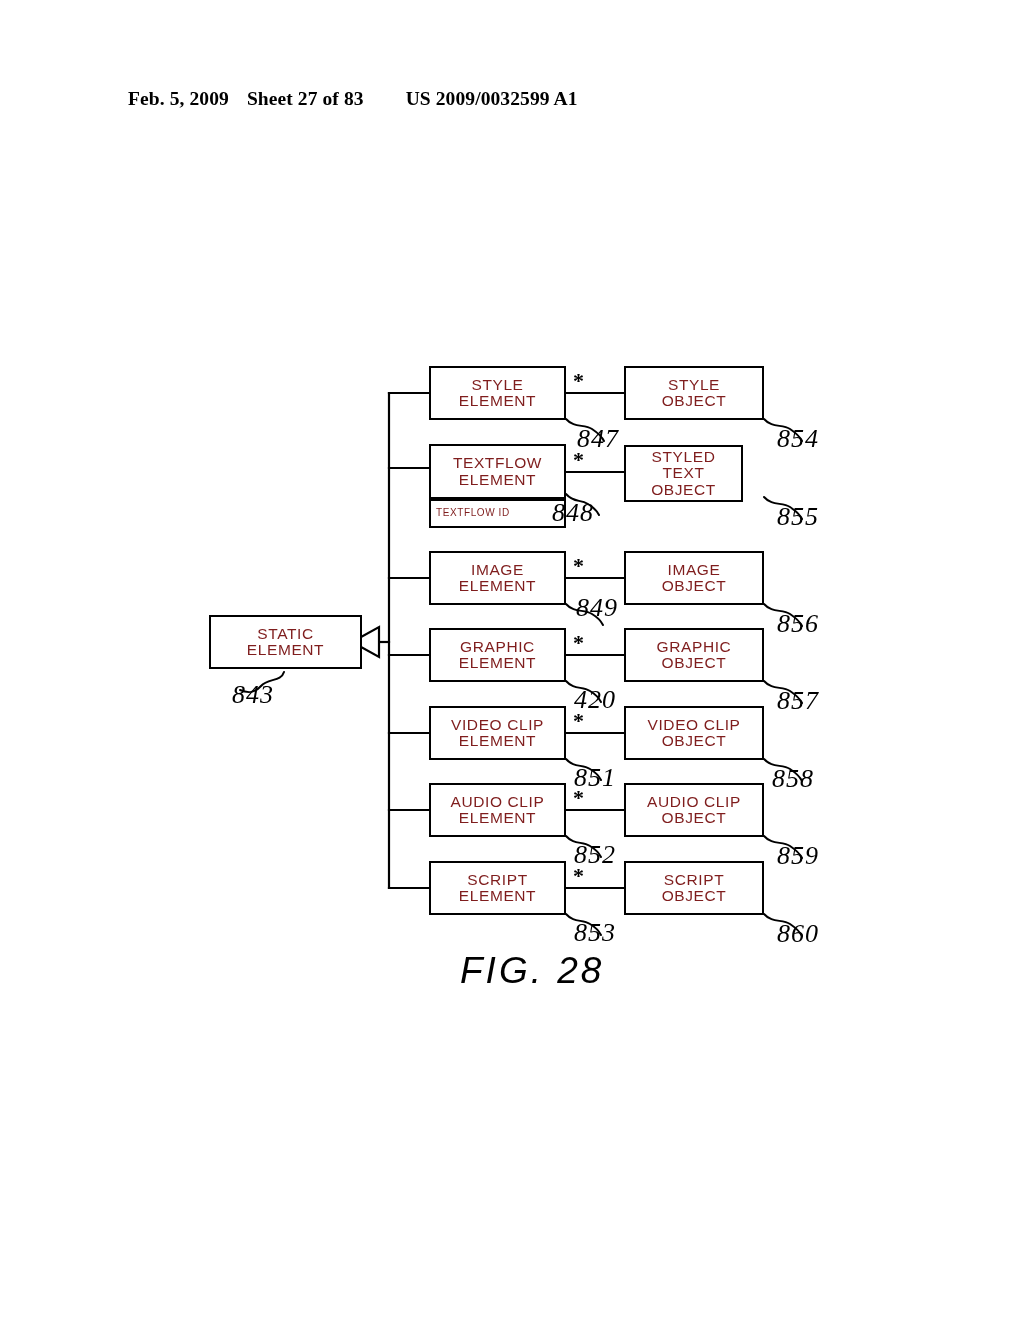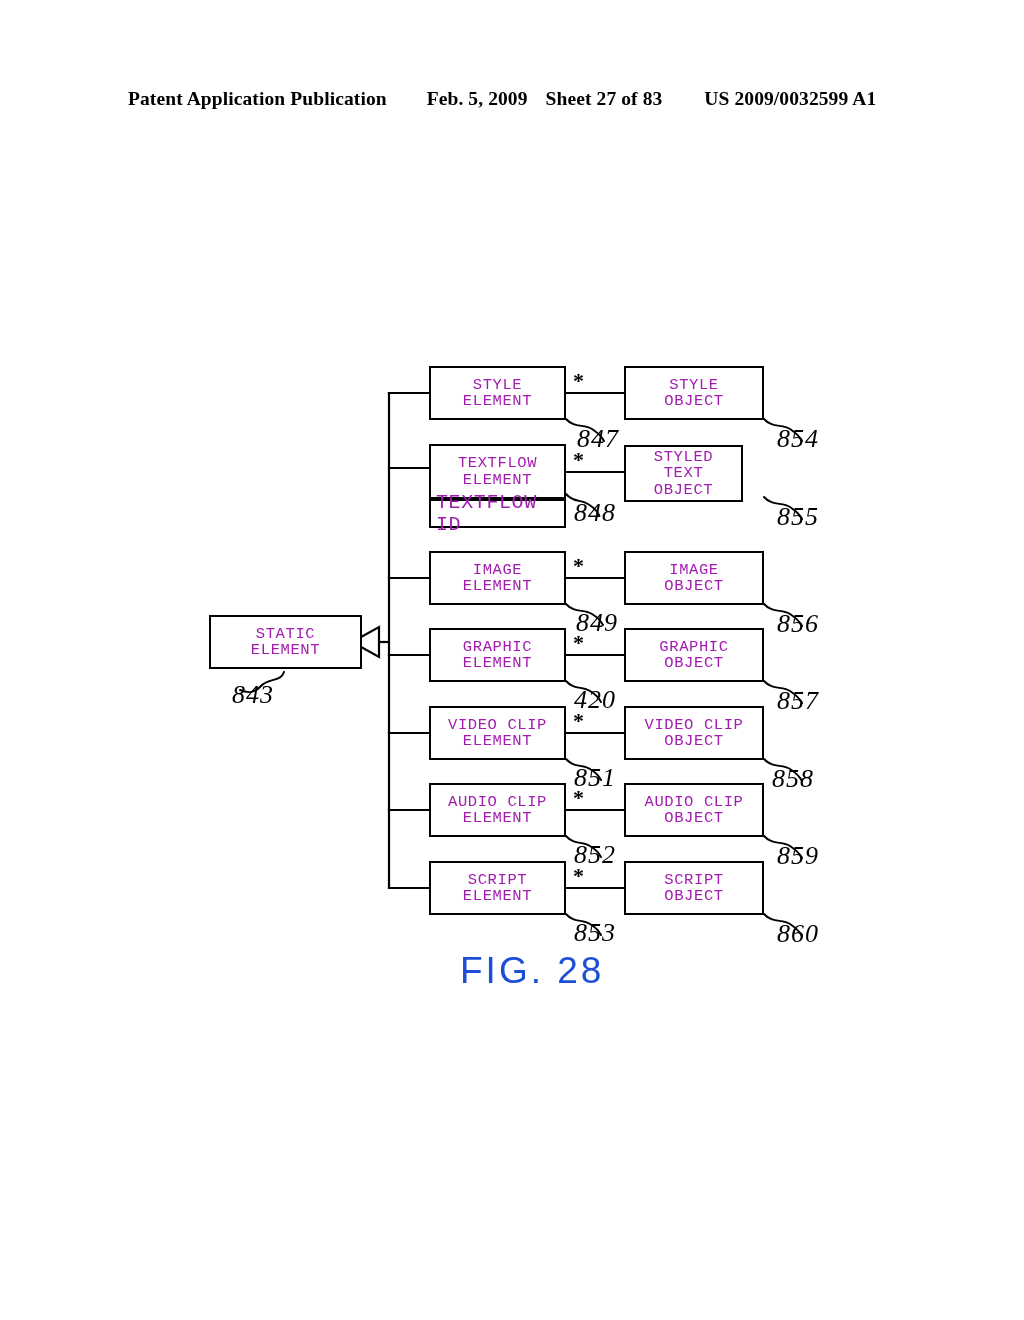--- a/index.html
+++ b/index.html
@@ -62,42 +62,42 @@
     position: absolute;
     box-sizing: border-box;
     border: 2.2px solid #000;
     background: #fff;
     display: flex;
     flex-direction: column;
     justify-content: center;
     align-items: center;
   }
   .node-label {
-    font-family: Liberation Mono, monospace;
+    font-family: Liberation Sans, sans-serif;
     font-size: 15.5px;
     line-height: 1.06;
     letter-spacing: 0.6px;
     text-align: center;
     white-space: pre-line;
-    color: #a21caf;
+    color: #7f1d1d;
   }
   .compartment {
     position: absolute;
     box-sizing: border-box;
     border: 2.2px solid #000;
     border-top: 2.2px solid #000;
     background: #fff;
     display: flex;
     align-items: center;
     justify-content: flex-start;
     padding-left: 5px;
   }
   .compartment .node-label {
     text-align: left;
-    font-size: 20px;
+    font-size: 10px;
   }
 
   
   .mult-star {
     position: absolute;
     font-family: "Liberation Serif", serif;
     font-size: 22px;
     font-weight: 700;
     line-height: 1;
     color: #000;
@@ -111,32 +111,32 @@
     font-size: 26px;
     letter-spacing: 1px;
     color: #000;
     white-space: nowrap;
   }
 
   
   #fig-caption {
     position: absolute;
     font-family: "Liberation Sans", sans-serif;
+    font-style: italic;
     font-size: 37px;
     letter-spacing: 3px;
-    color: #1d4ed8;
+    color: #000000;
     white-space: nowrap;
   }
 </style>
 </head>
 <body>
 
 <div id="page-header">
   <div class="hdr-row">
-    <span class="hdr-pub">Patent Application Publication</span>
     <span class="hdr-date">Feb. 5, 2009</span>
     <span class="hdr-sheet">Sheet 27 of 83</span>
     <span class="hdr-patno">US 2009/0032599 A1</span>
   </div>
 </div>
 
 <div id="figure">
 
   <svg id="fig-svg" viewBox="0 0 1024 1320" xmlns="http://www.w3.org/2000/svg">
     <g fill="none" stroke="#000" stroke-width="2.2" stroke-linecap="square">
@@ -205,35 +205,35 @@
   <div class="ref-num" style="left:777px; top:424px;">854</div>
 
   <div class="node-box" style="left:429px; top:444px; width:137px; height:55px;">
     <div class="node-label">TEXTFLOW
 ELEMENT</div>
   </div>
   <div class="compartment" style="left:429px; top:499px; width:137px; height:29px;">
     <div class="node-label">TEXTFLOW ID</div>
   </div>
   <div class="mult-star" style="left:573px; top:449px;">*</div>
-  <div class="ref-num" style="left:574px; top:498px;">848</div>
+  <div class="ref-num" style="left:552px; top:498px;">848</div>
 
   <div class="node-box" style="left:624px; top:445px; width:119px; height:57px;">
     <div class="node-label">STYLED
 TEXT
 OBJECT</div>
   </div>
   <div class="ref-num" style="left:777px; top:502px;">855</div>
 
   <div class="node-box" style="left:429px; top:551px; width:137px; height:54px;">
     <div class="node-label">IMAGE
 ELEMENT</div>
   </div>
   <div class="mult-star" style="left:573px; top:555px;">*</div>
-  <div class="ref-num" style="left:576px; top:608px;">849</div>
+  <div class="ref-num" style="left:576px; top:593px;">849</div>
 
   <div class="node-box" style="left:624px; top:551px; width:140px; height:54px;">
     <div class="node-label">IMAGE
 OBJECT</div>
   </div>
   <div class="ref-num" style="left:777px; top:609px;">856</div>
 
   <div class="node-box" style="left:429px; top:628px; width:137px; height:54px;">
     <div class="node-label">GRAPHIC
 ELEMENT</div>

